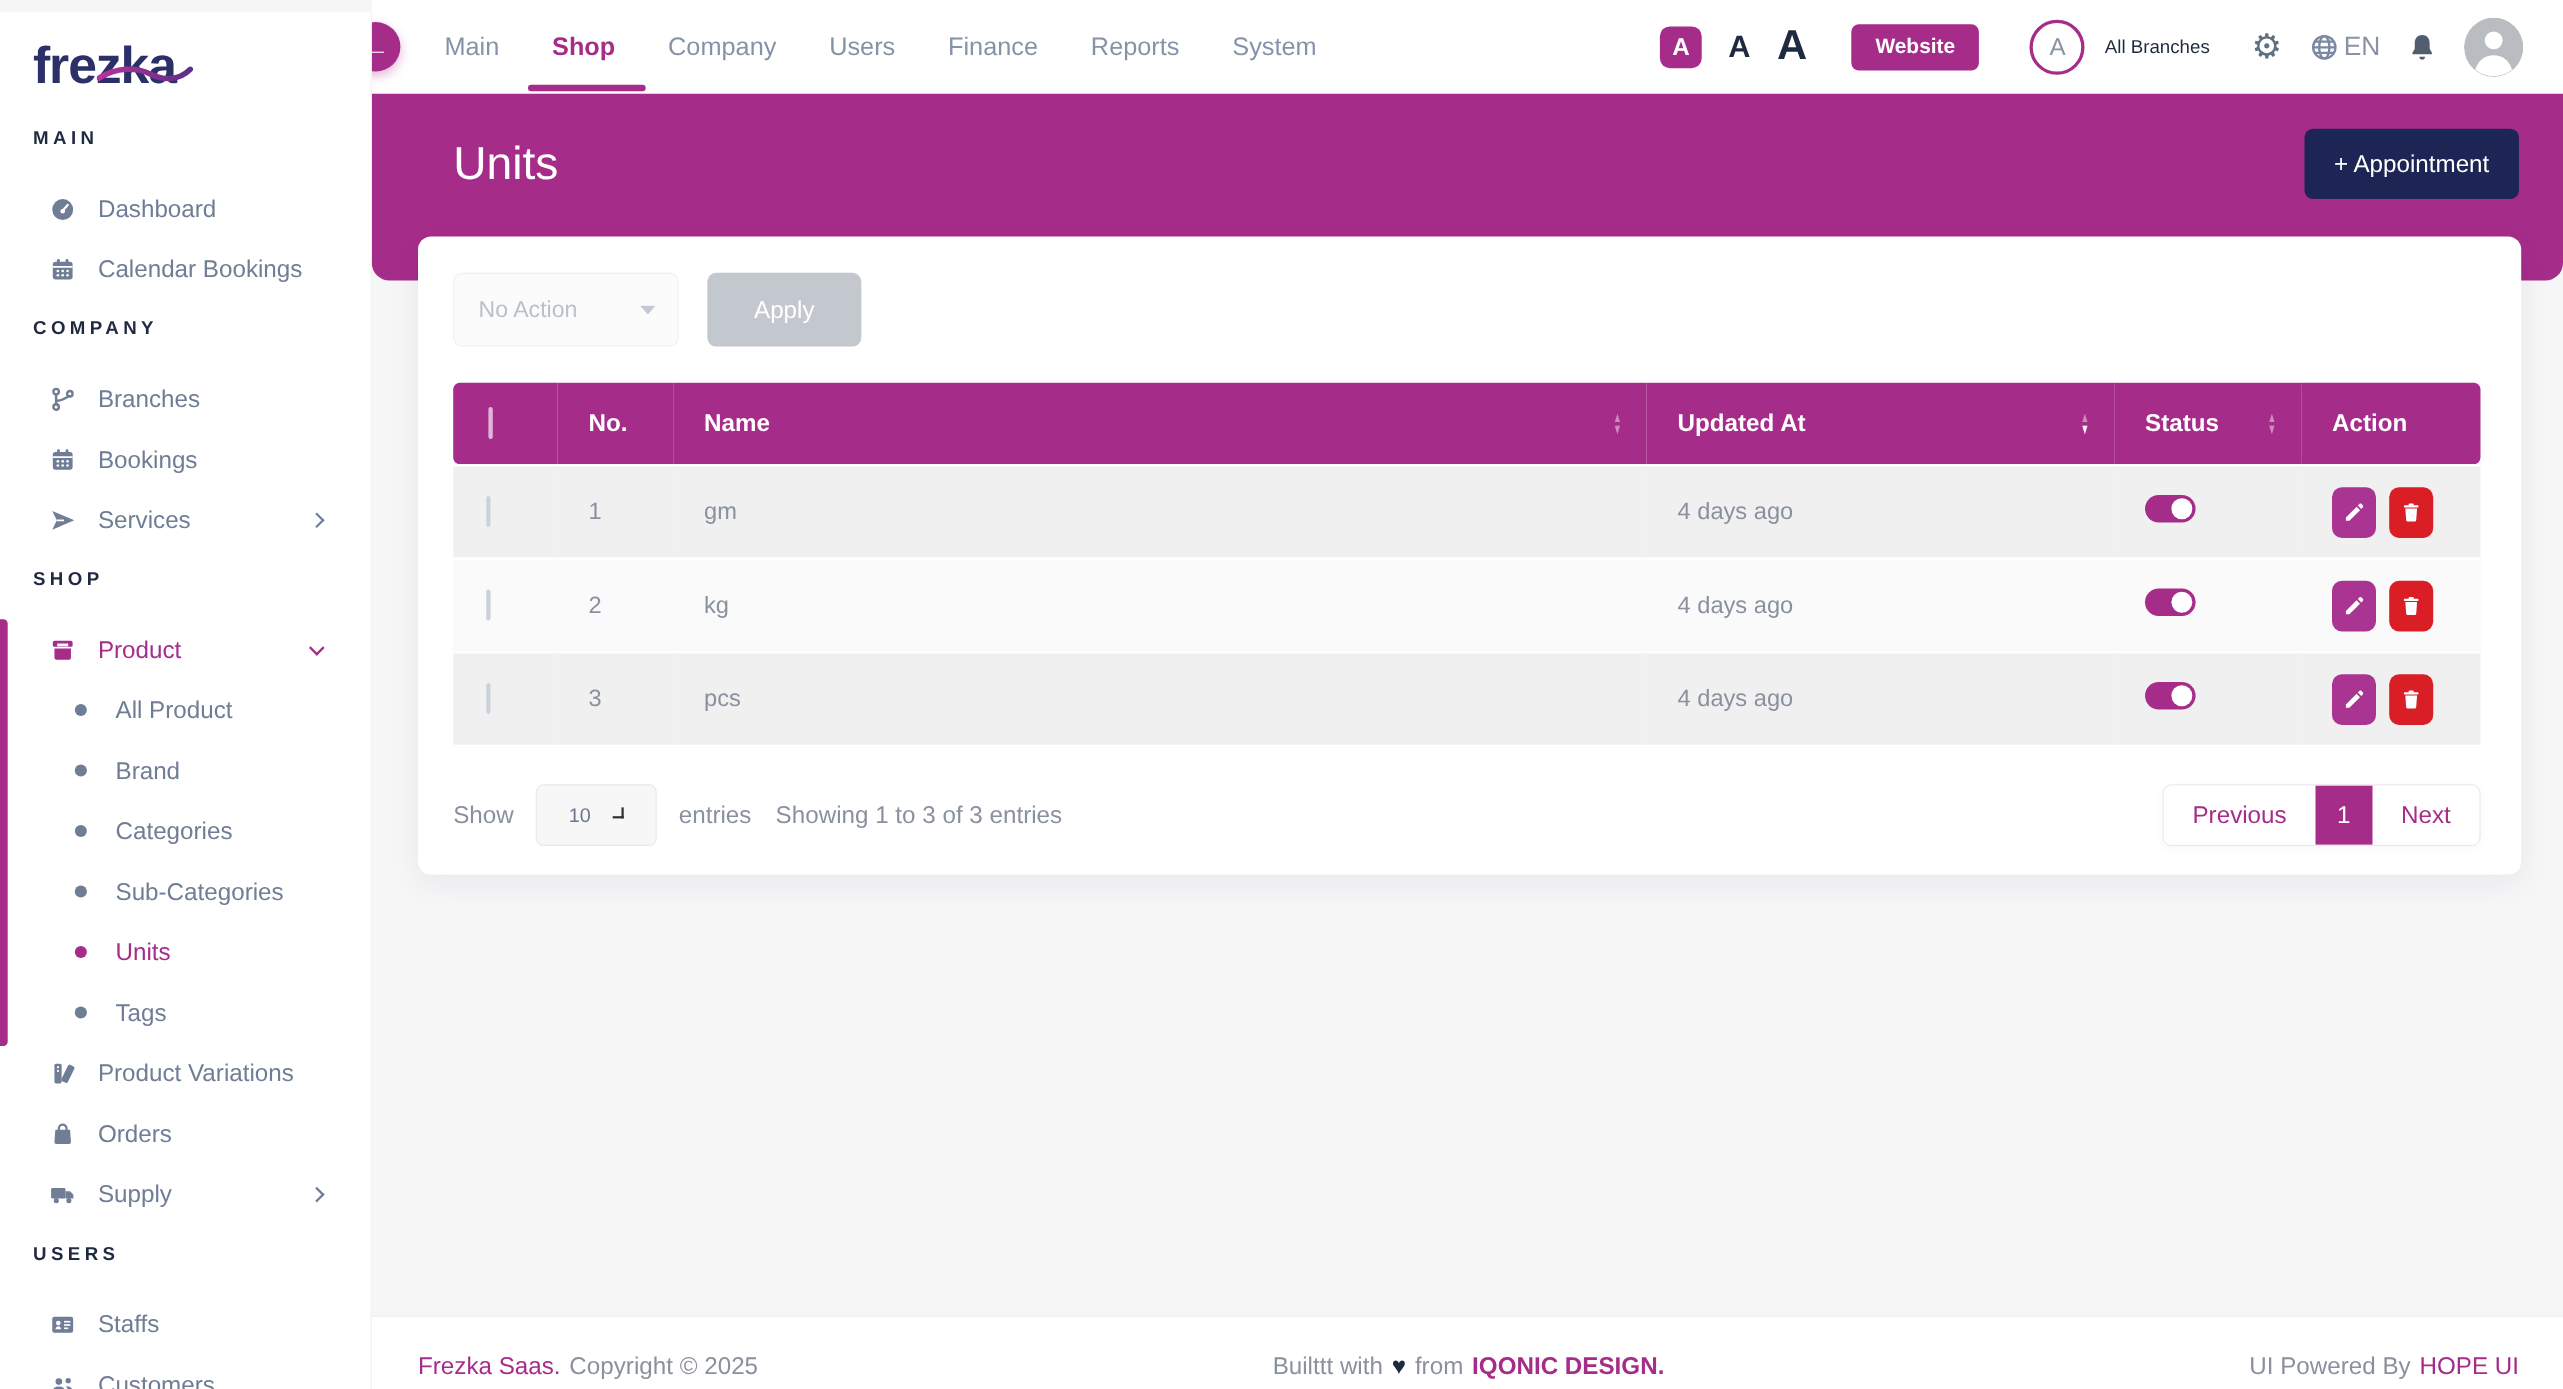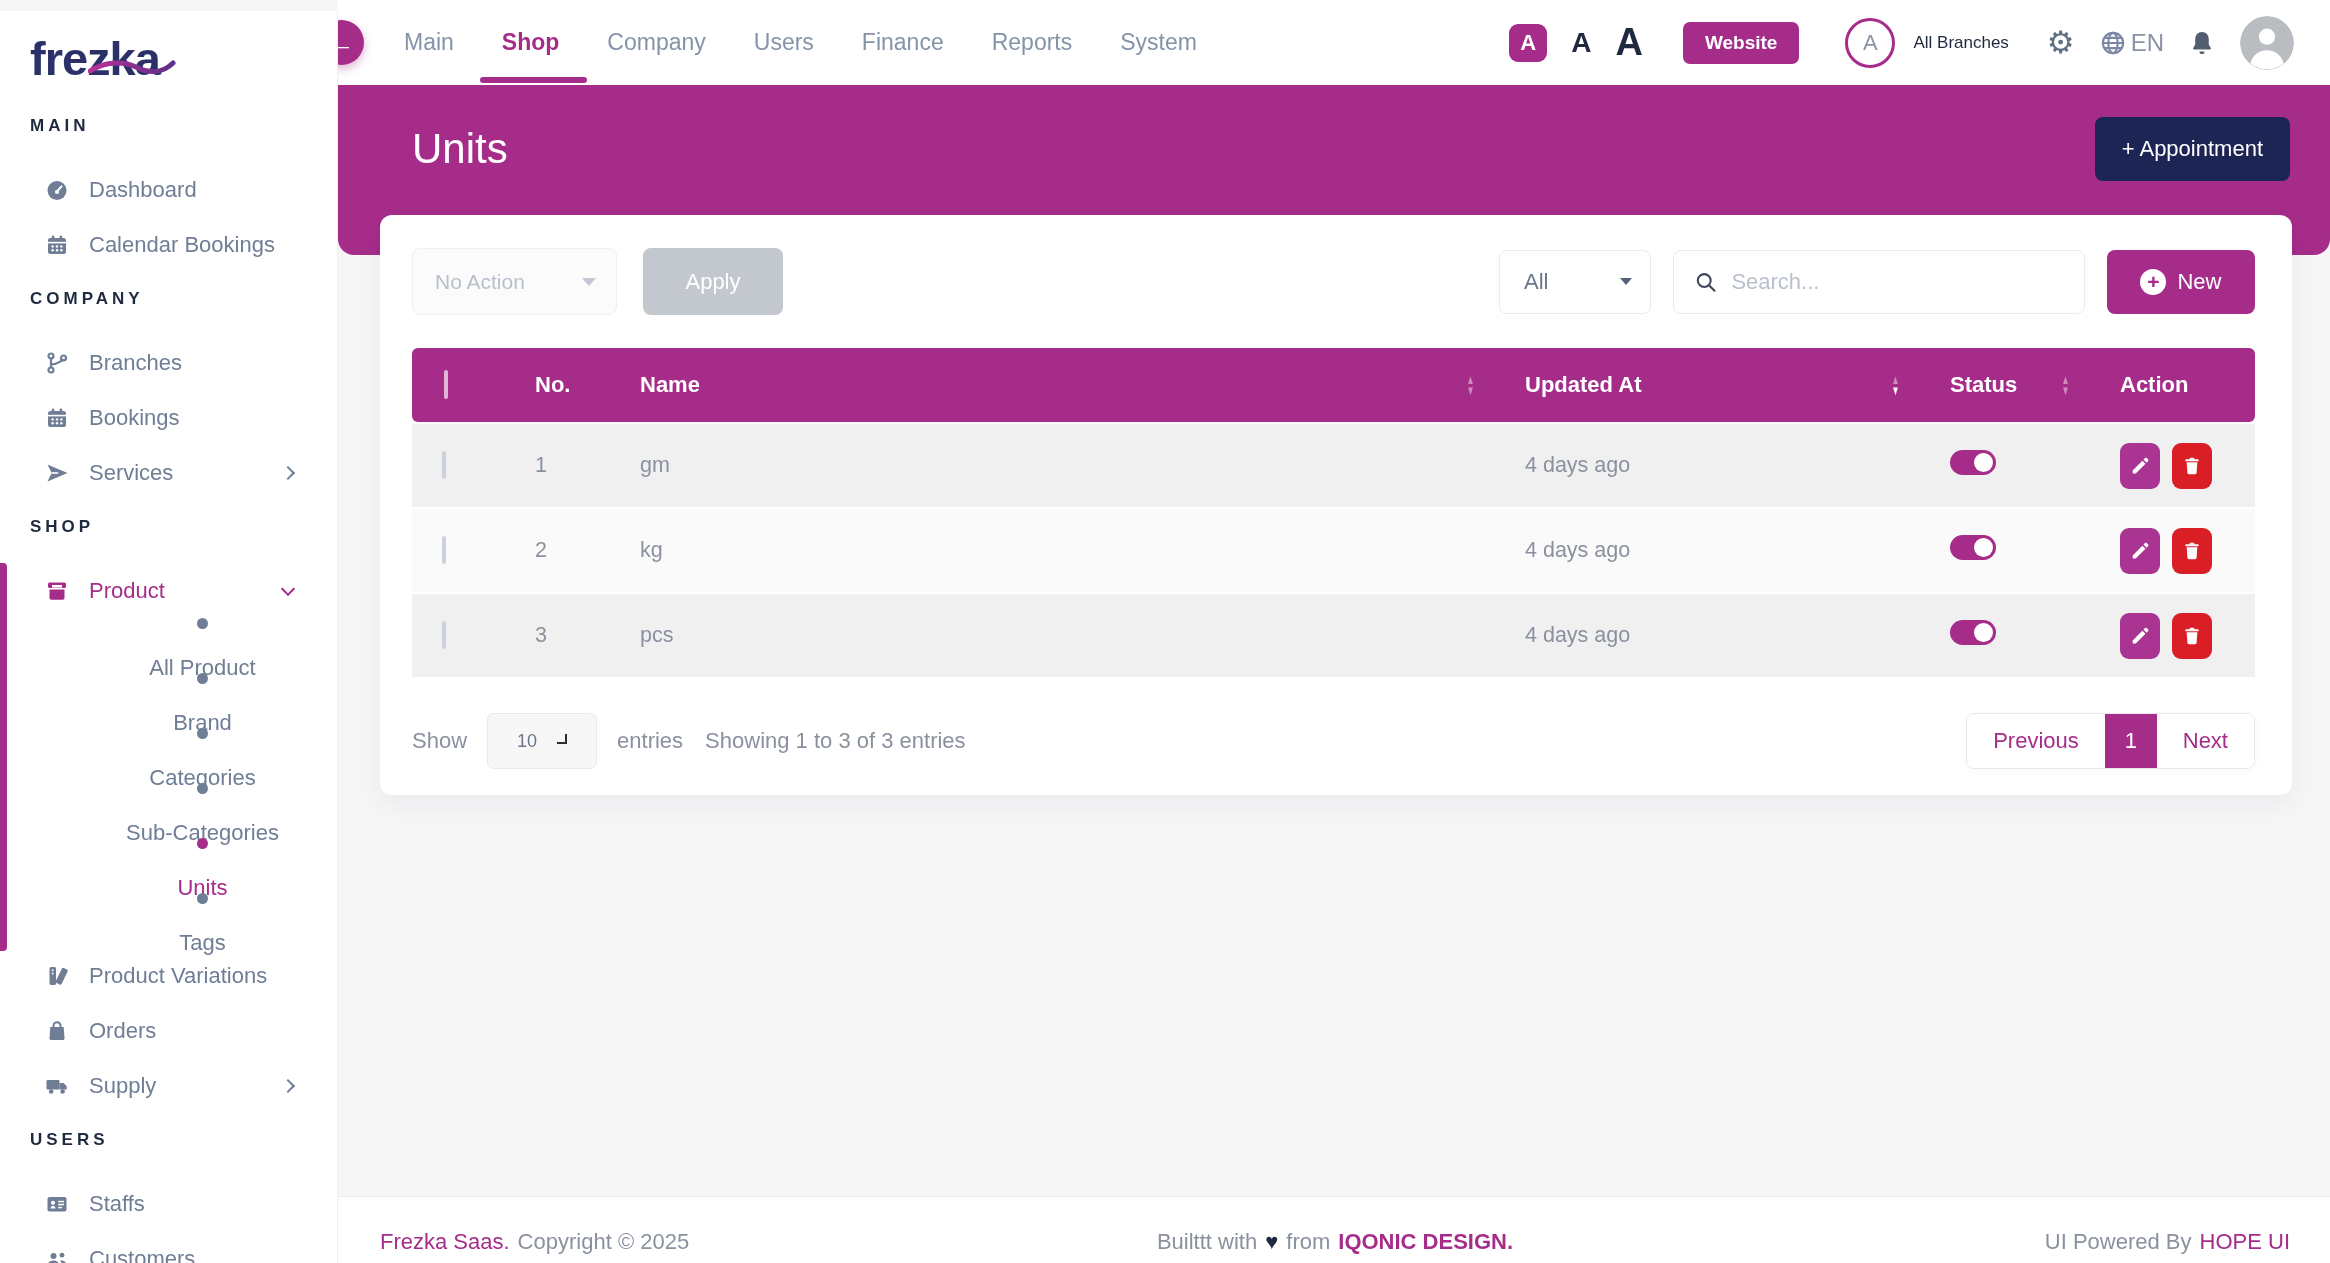--- a/index.html
+++ b/index.html
@@ -10,21 +10,21 @@
   .sidebar { position:absolute; left:0; top:11px; width:338px; height:1263px; background:#fff;
     border-right:1px solid #f0f0f2; z-index:20; }
   .logo { position:relative; height:88px; padding:20px 0 0 30px; }
   .logo-text { font-size:47px; font-weight:bold; color:#2b3168; letter-spacing:-1px; }
   .logo-swoosh { position:absolute; left:88px; top:47px; }
   .sec-title { padding:16px 0 12px 30px; margin-bottom:14px; line-height:21px;
     font-size:17px; font-weight:600; letter-spacing:4px; color:#1f2a40; }
   .item { height:55px; padding-left:45px; display:flex; align-items:center; gap:20px;
     font-size:22px; color:#6f7d95; cursor:pointer; }
   .subitem { height:55px; padding-left:68px; display:flex; align-items:center; gap:26px;
-    font-size:22px; color:#6f7d95; cursor:pointer;flex-direction:column; }
+    font-size:22px; color:#6f7d95; cursor:pointer; }
   .bullet { width:11px; height:11px; border-radius:50%; background:#6f7d95; flex:0 0 auto; }
   .subitem.active { color:#a62c8a; }
   .subitem.active .bullet { background:#a62c8a; }
   .item.active { color:#a62c8a; }
   .si { width:24px; height:24px; flex:0 0 auted; }
   .chev { width:10px; height:10px; border-right:2.4px solid #6f7d95; border-bottom:2.4px solid #6f7d95; }
   .chev-r { transform:rotate(-45deg); margin-left:auto; margin-right:44px; }
   .chev-d { transform:rotate(45deg); border-color:#a62c8a; margin-left:auto; margin-right:44px; margin-top:-4px; }
   .active-bar { position:absolute; left:0; top:552px; width:7px; height:388px; background:#a62c8a;
     border-radius:0 4px 4px 0; }
@@ -357,37 +357,20 @@
   <button class="appointment-btn">+ Appointment</button>
 </div>
 
 <main class="card">
   <div class="toolbar">
     <div class="select-muted">
       <span>No Action</span>
       <span class="tri"></span>
     </div>
     <button class="apply-btn">Apply</button>
-    <div class="toolbar-right">
-      <div class="select-all">
-        <span>All</span>
-        <span class="tri"></span>
-      </div>
-      <div class="search-box">
-        <svg width="26" height="26" viewBox="0 0 24 24" fill="none" stroke="#3d4659" stroke-width="2.1">
-            <circle cx="10.5" cy="10.5" r="6.6"></circle>
-            <path d="M15.4 15.4L21 21" stroke-linecap="round"></path>
-          </svg>
-        <input type="text" placeholder="Search..." style="">
-      </div>
-      <button class="new-btn">
-        <span class="plus-circle">+</span>
-        <span>New</span>
-      </button>
-    </div>
   </div>
 
   <table>
     <colgroup>
         <col style="width:95px">
         <col style="width:105px">
         <col style="width:885px">
         <col style="width:425px">
         <col style="width:170px">
         <col>

